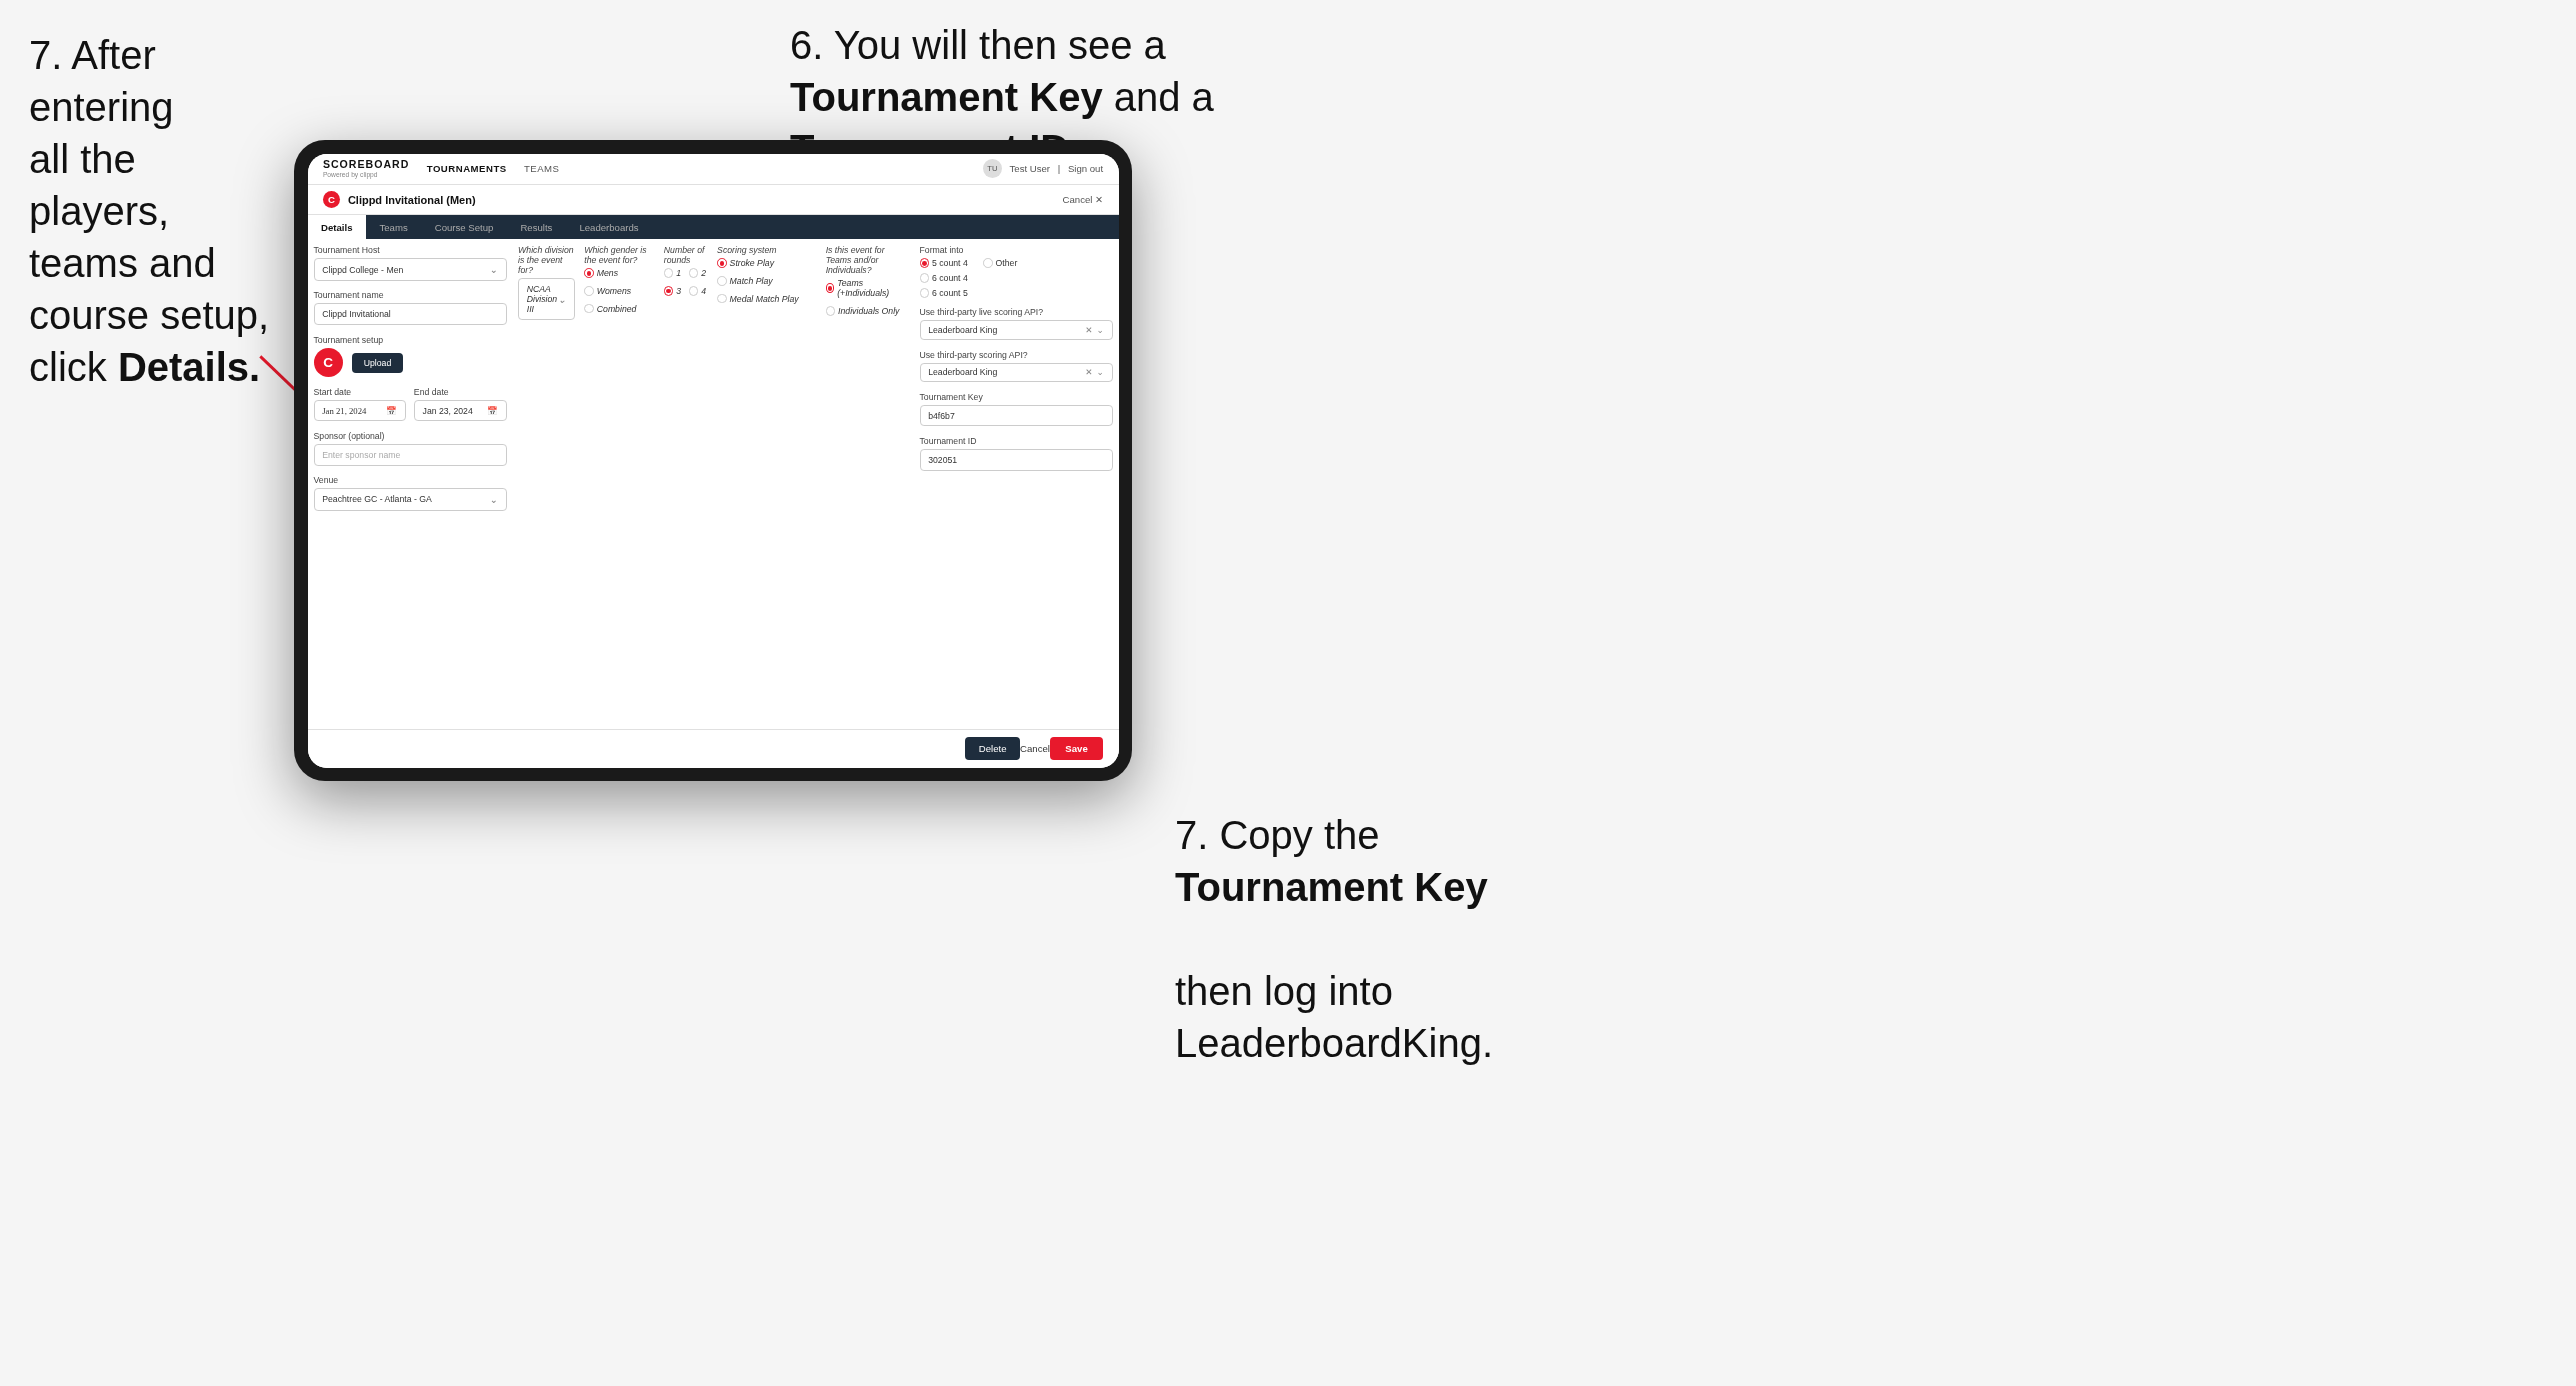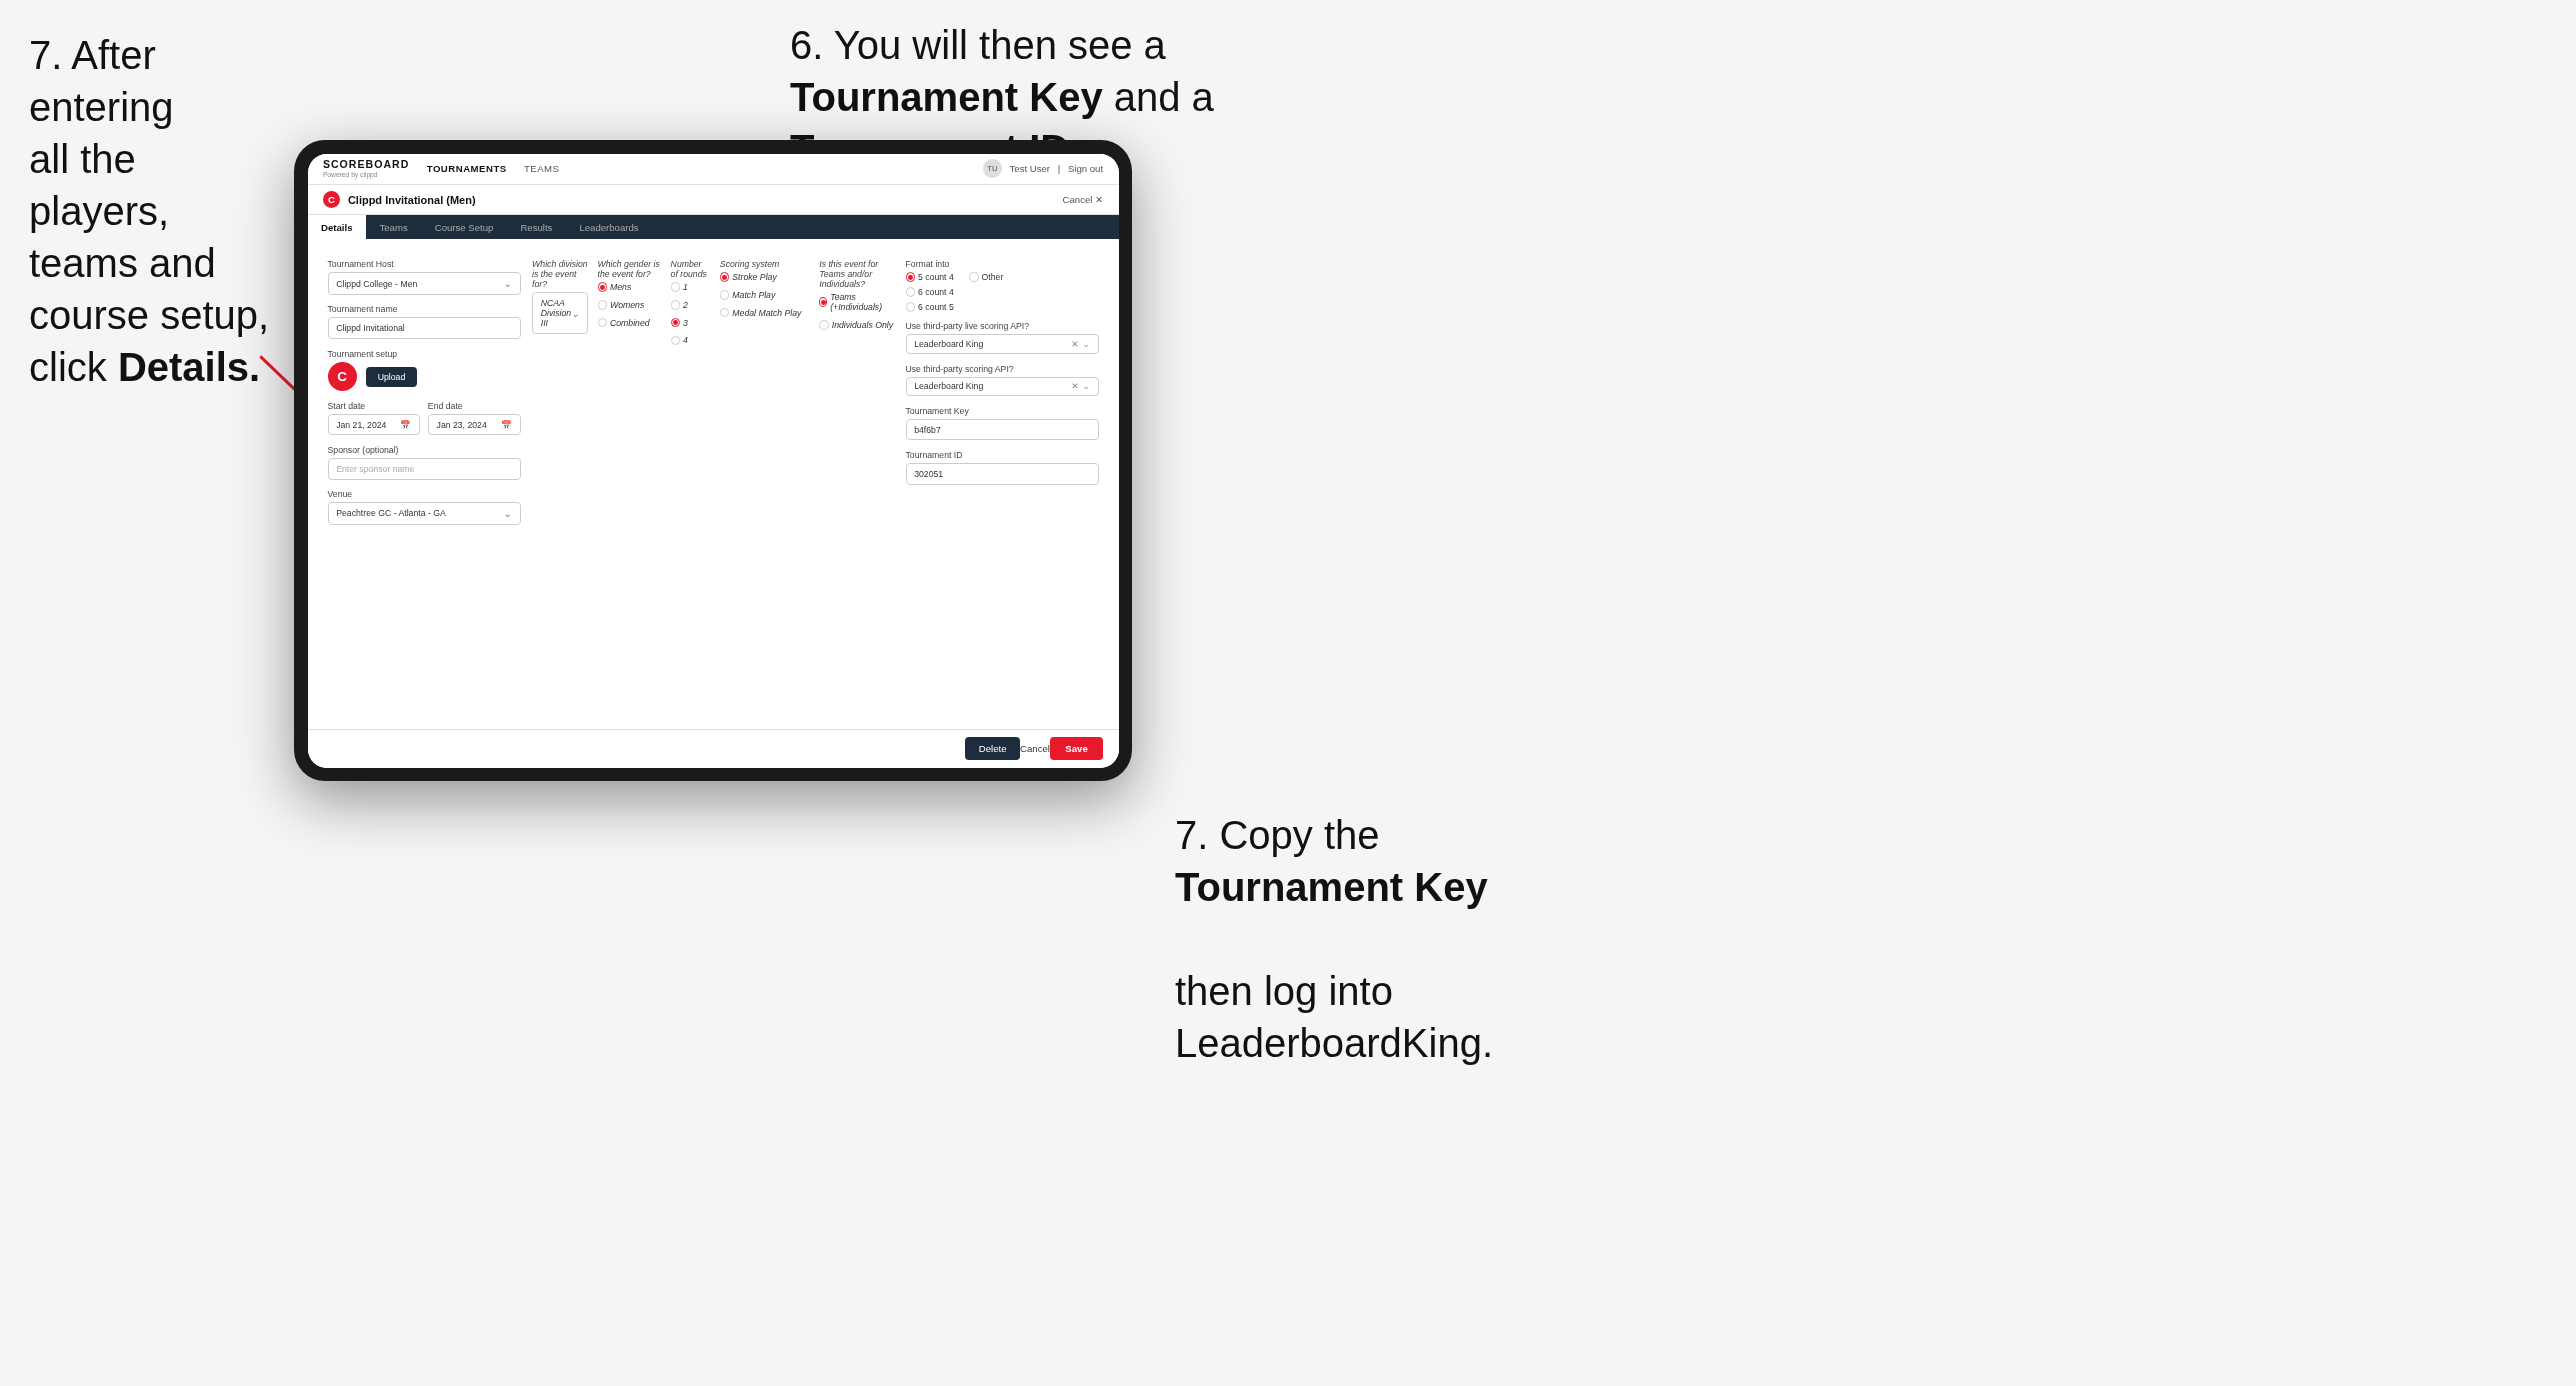--- a/index.html
+++ b/index.html
@@ -182,21 +182,21 @@
       background: #fff;
       color: #111;
       font-weight: 600;
     }
 
     
     .content-area {
       display: flex;
       flex: 1;
       overflow: hidden;
-      padding: 20px;
+      padding: 6px;
       gap: 11.6px;
       background: #fff;
     }
 
     
     .left-col {
       width: 193px;
       flex-shrink: 0;
       display: flex;
       flex-direction: column;
@@ -525,21 +525,21 @@
           <div class="logo-preview">
             <div class="logo-circle">C</div>
             <button class="upload-btn">Upload</button>
           </div>
         </div>
 
         <div class="date-row">
           <div class="date-group">
             <span class="field-label">Start date</span>
             <div class="date-input">
-              <span style="font-size:8.7px;">Jan 21, 2024</span>
+              <span style="font-size:8.7px;font-family:Liberation Serif, serif;">Jan 21, 2024</span>
               <span style="font-size:8.7px;">📅</span>
             </div>
           </div>
           <div class="date-group">
             <span class="field-label">End date</span>
             <div class="date-input">
               <span style="font-size:8.7px;">Jan 23, 2024</span>
               <span style="font-size:8.7px;">📅</span>
             </div>
           </div>

